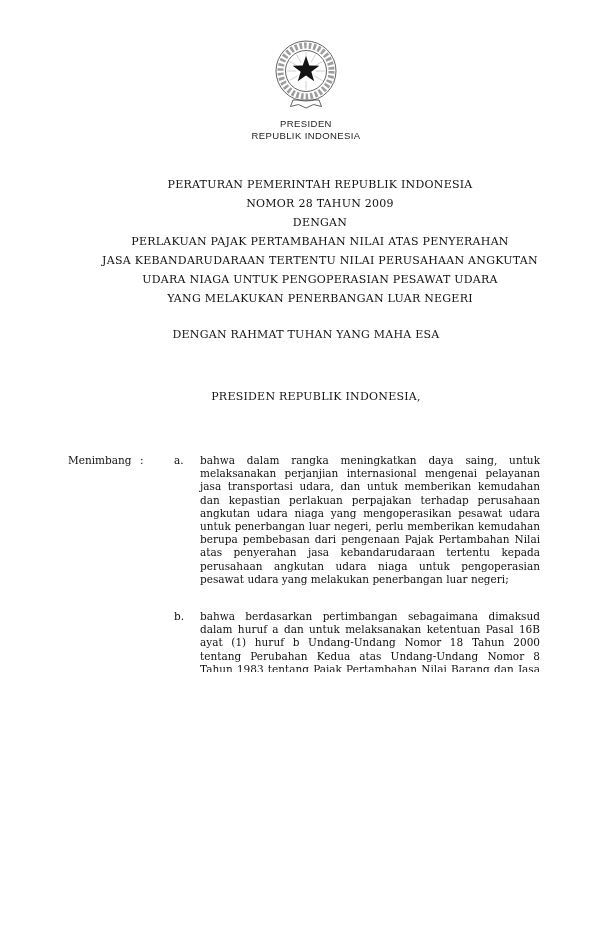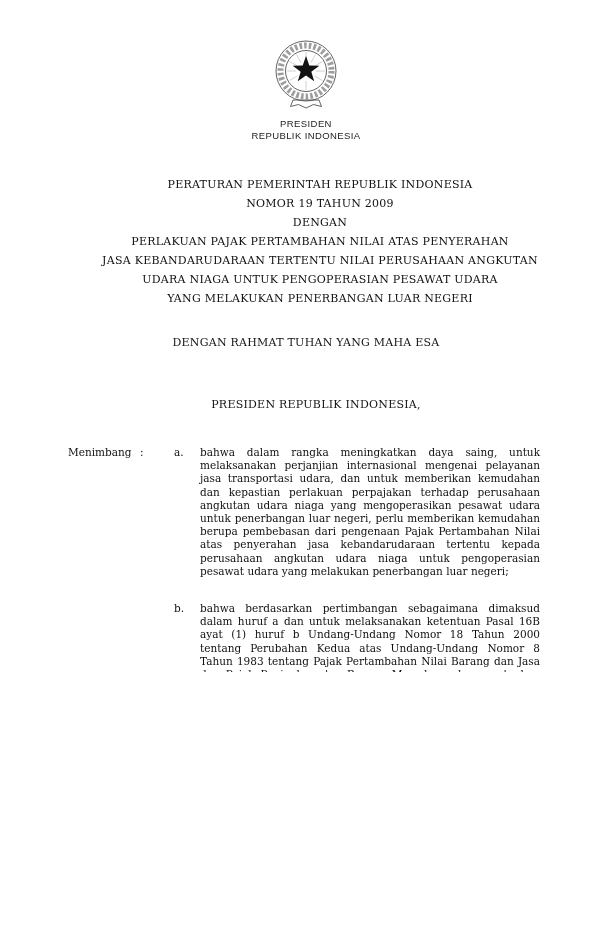--- a/index.html
+++ b/index.html
@@ -20,29 +20,29 @@
     font-family:"Liberation Sans", sans-serif;
     font-size:9.5px; line-height:12px;
     letter-spacing:0.4px; color:#1e1e1e;
   }
   .title-block {
     margin-top:33px; text-align:center;
     font-size:11px; line-height:19px; letter-spacing:0.25px; color:#101010;
   }
   .title-line { white-space:nowrap;padding-left:28px; }
   .invocation {
-    margin-top:28px; text-align:center;
+    margin-top:20px; text-align:center;
     font-size:11px; letter-spacing:0.25px;
   }
   .authority {
     margin-top:49px; text-align:center;
     font-size:11px; letter-spacing:0.25px;padding-left:20px;
   }
   .considerations {
-    margin-top:35px;
+    margin-top:51px;
     padding-left:68px; padding-right:72px;
     display:grid;
     grid-template-columns:72px 34px 26px 1fr;
     font-size:10.5px; line-height:13.2px; color:#101010;
     align-items:start;
   }
   .cons-text { text-align:justify; }
   .cons-gap { grid-column:1 / 5; height:24px; }
   .footer-note {
     margin-top:60px;
@@ -79,21 +79,21 @@
       <path d="M27,64 L53,64 L55.5,70.5 L47.5,68.5 L40,72 L32.5,68.5 L24.5,70.5 Z" fill="none" stroke="#3c3c3c" stroke-width="0.8"></path>
     </svg>
     <div class="letterhead">
       <div class="letterhead-line">PRESIDEN</div>
       <div class="letterhead-line">REPUBLIK INDONESIA</div>
     </div>
   </div>
 
   <div class="title-block">
     <div class="title-line">PERATURAN PEMERINTAH REPUBLIK INDONESIA</div>
-    <div class="title-line">NOMOR 19 TAHUN 2009</div>
+    <div class="title-line">NOMOR 28 TAHUN 2009</div>
     <div class="title-line">DENGAN</div>
     <div class="title-line">PERLAKUAN PAJAK PERTAMBAHAN NILAI ATAS PENYERAHAN</div>
     <div class="title-line">JASA KEBANDARUDARAAN TERTENTU NILAI PERUSAHAAN ANGKUTAN</div>
     <div class="title-line">UDARA NIAGA UNTUK PENGOPERASIAN PESAWAT UDARA</div>
     <div class="title-line">YANG MELAKUKAN PENERBANGAN LUAR NEGERI</div>
   </div>
 
   <div class="invocation">DENGAN RAHMAT TUHAN YANG MAHA ESA</div>
 
   <div class="authority">PRESIDEN REPUBLIK INDONESIA,</div>

